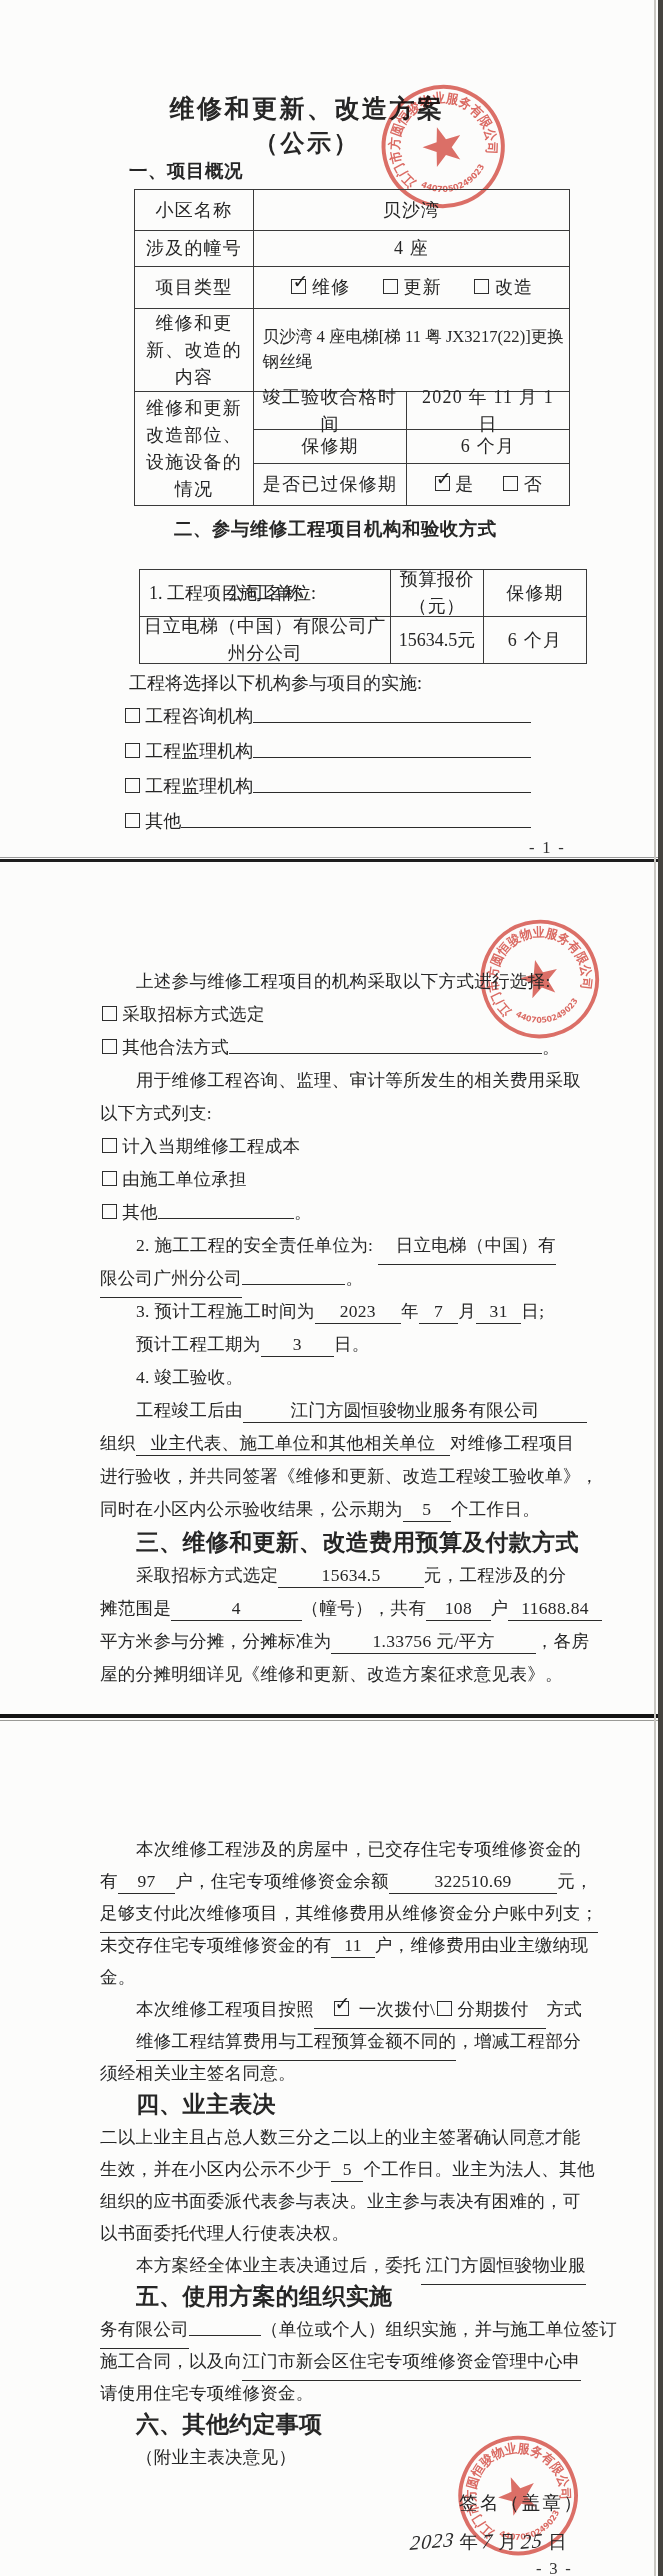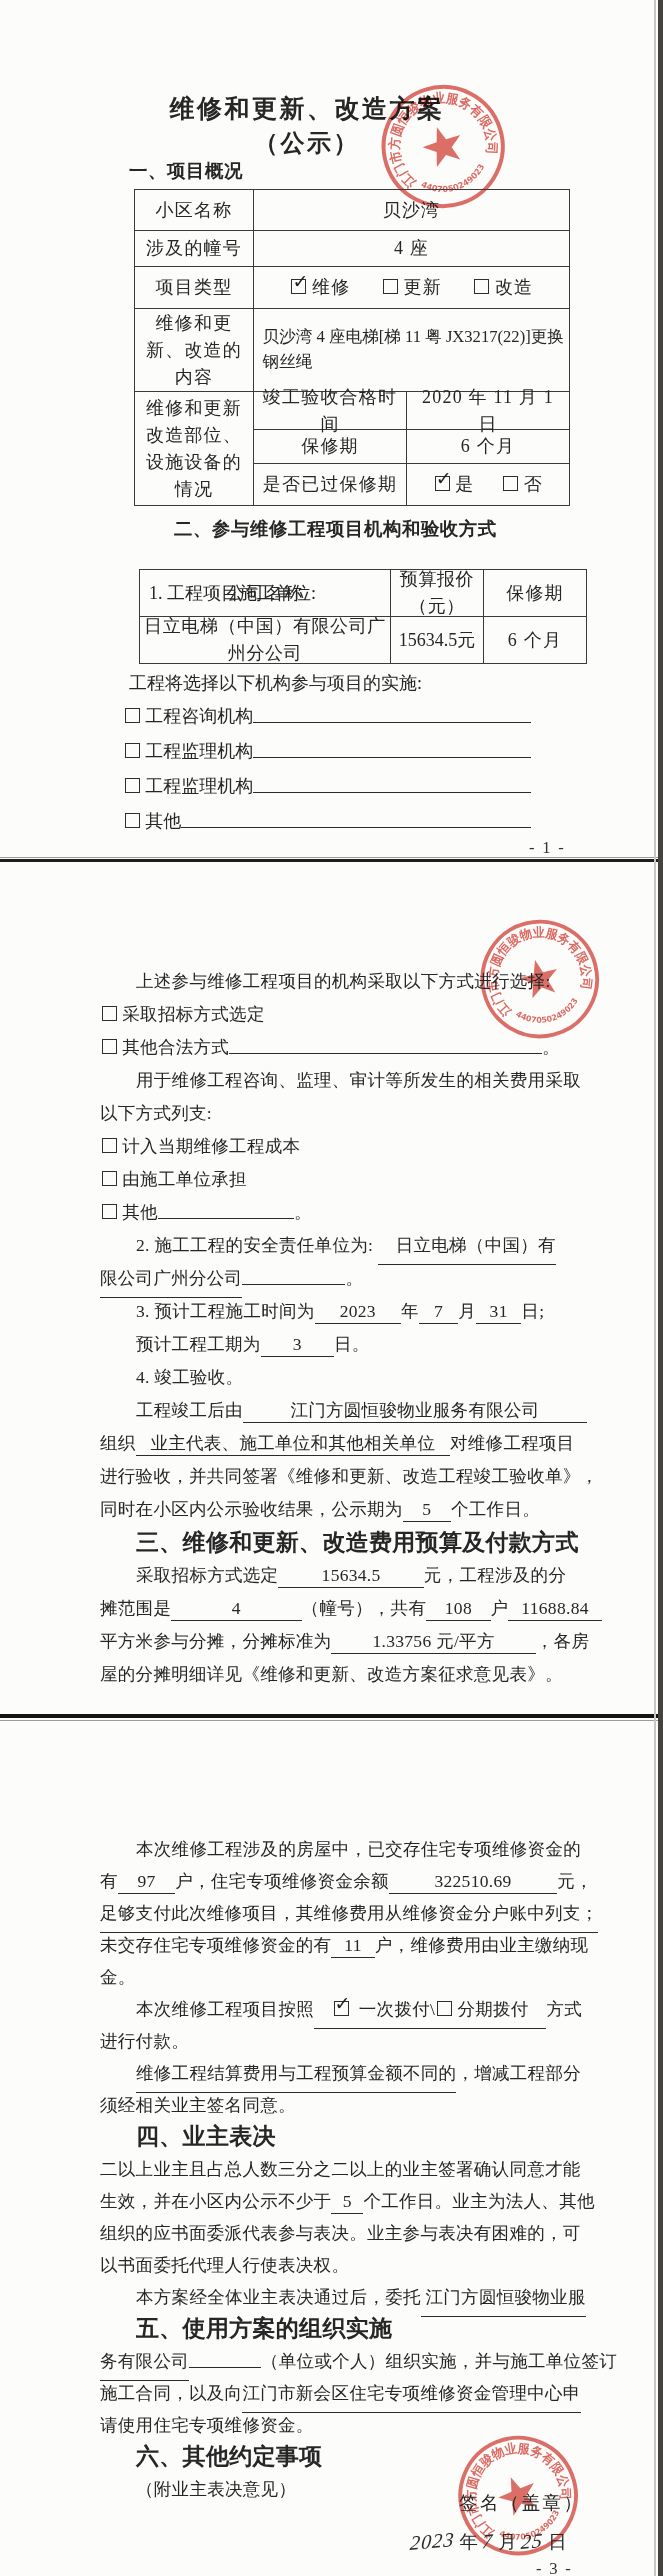--- a/index.html
+++ b/index.html
@@ -179,21 +179,20 @@
   </div>
 
   <div class="page" id="page3">
     <div class="flow" style="left:100px;top:114px;width:485px;">
         <div class="line ind"><span class="t">本次维修工程涉及的房屋中，已交存住宅专项维修资金的</span></div>
         <div class="line"><span class="t">有</span><span class="uval" style="min-width: 50px;">97</span><span class="t">户，住宅专项维修资金余额</span><span class="uval" style="min-width: 161px;">322510.69</span><span class="t">元，</span></div>
         <div class="line"><span class="und">足够支付此次维修项目，其维修费用从维修资金分户账中列支；</span></div>
         <div class="line"><span class="t">未交存住宅专项维修资金的有</span><span class="uval" style="min-width: 36px;">11</span><span class="t">户，维修费用由业主缴纳现</span></div>
         <div class="line"><span class="t">金。</span></div>
         <div class="line ind"><span class="t">本次维修工程项目按照</span><span class="und"><span class="t">　</span><span class="cbox"><span class="tick">✓</span></span><span class="t"> 一次拨付\</span><span class="cbox"></span><span class="t">分期拨付　</span></span><span class="t">方式</span></div>
-        <div class="line"><span class="t">进行付款。</span></div>
         <div class="line ind"><span class="und">维修工程结算费用与工程预算金额不同的</span><span class="t">，增减工程部分</span></div>
         <div class="line"><span class="t">须经相关业主签名同意。</span></div>
         <div class="line ind bold"><span class="t">四、业主表决</span></div>
         <div class="line"><span class="t">二以上业主且占总人数三分之二以上的业主签署确认同意才能</span></div>
         <div class="line"><span class="t">生效，并在小区内公示不少于</span><span class="uval" style="min-width: 24.6px;">5</span><span class="t">个工作日。业主为法人、其他</span></div>
         <div class="line"><span class="t">组织的应书面委派代表参与表决。业主参与表决有困难的，可</span></div>
         <div class="line"><span class="t">以书面委托代理人行使表决权。</span></div>
         <div class="line ind"><span class="t">本方案经全体业主表决通过后，委托</span><span class="und"> 江门方圆恒骏物业服</span></div>
         <div class="line ind bold"><span class="t">五、使用方案的组织实施</span></div>
         <div class="line"><span class="und">务有限公司</span><span class="blank" style="width: 72px;"></span><span class="t">（单位或个人）组织实施，并与施工单位签订</span></div>

